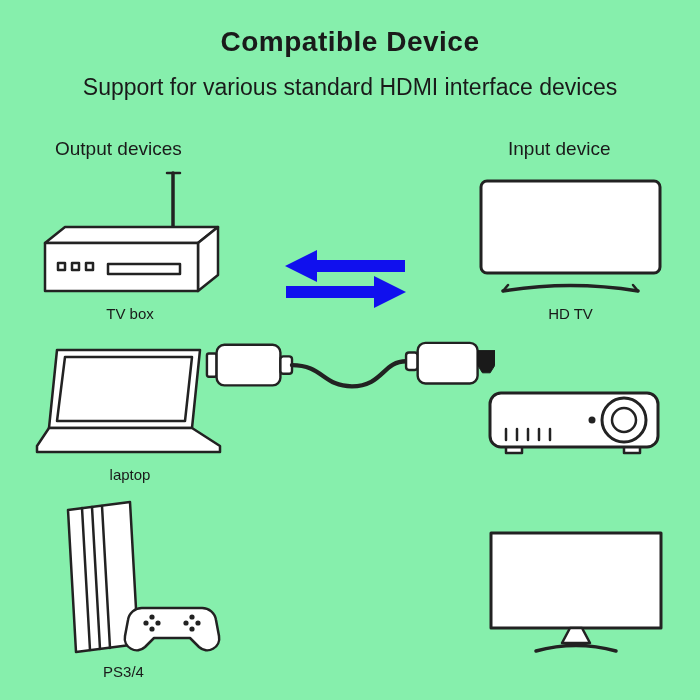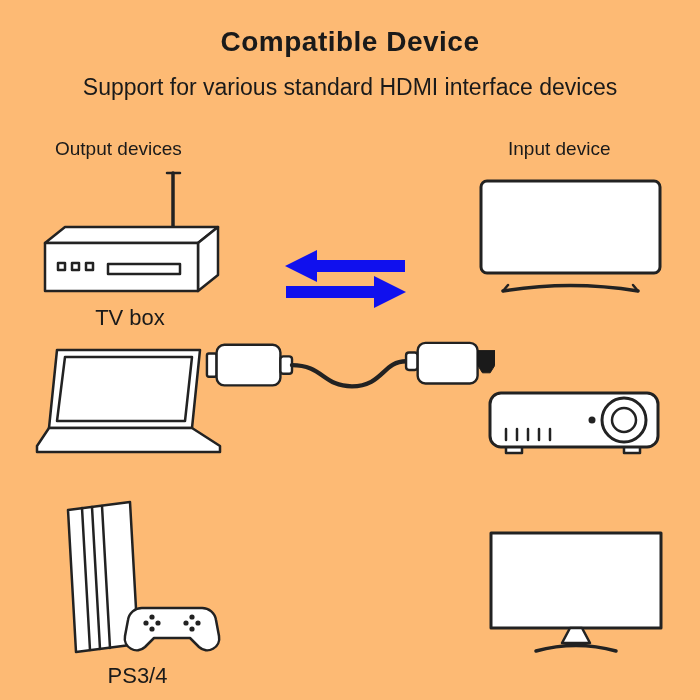--- a/index.html
+++ b/index.html
@@ -1,24 +1,24 @@
 <!DOCTYPE html>
 <html><head>
 <meta charset="utf-8">
 <style>
   html,body{margin:0;padding:0;background:#ffffff;}
   .canvas{
-    position:relative;width:700px;height:700px;background:#fdba74;
+    position:relative;width:700px;height:700px;background:#86efac;
     font-family:"Liberation Sans",sans-serif;color:#1a1a1a;overflow:hidden;
   }
   .abs{position:absolute;}
   .title{top:26px;left:0;width:700px;text-align:center;font-size:28px;font-weight:bold;letter-spacing:0.5px;}
   .subtitle{top:74px;left:0;width:700px;text-align:center;font-size:23px;font-weight:400;}
   .col-header{font-size:19px;font-weight:400;}
-  .dev-label{text-align:center;font-size:22px;font-weight:400;}
+  .dev-label{text-align:center;font-size:15px;font-weight:400;}
   .cable-label{text-align:center;font-size:19px;font-weight:400;letter-spacing:1px;}
   svg .ln{fill:none;stroke:#222222;stroke-width:2.5;stroke-linecap:round;stroke-linejoin:round;}
   svg .ln-th{fill:#ffffff;stroke:#222222;stroke-width:3;stroke-linejoin:round;}
   svg .fillw{fill:#ffffff;stroke:#222222;stroke-width:2.5;stroke-linejoin:round;}
   svg .dot{fill:#222222;stroke:none;}
 </style>
 </head>
 <body>
 
 <div class="canvas">
@@ -40,31 +40,33 @@
     <rect class="ln" x="68" y="99" width="72" height="10"></rect>
   </svg>
   <div class="abs dev-label" style="top:305px;left:40px;width:180px;">TV box</div>
 
   <svg class="abs" style="top:178px;left:478px;" width="185" height="122" viewBox="0 0 185 122">
     <rect class="ln-th" x="3" y="3" width="179" height="92" rx="6"></rect>
     <path class="ln" style="stroke-width:3.5" d="M 25,113 Q 92,102 160,113"></path>
     <line class="ln" x1="25" y1="113" x2="30" y2="107"></line>
     <line class="ln" x1="160" y1="113" x2="155" y2="107"></line>
   </svg>
+  <div class="abs dev-label" style="top:305px;left:478px;width:185px;">HD TV</div>
 
   <svg class="abs" style="top:248px;left:283px;" width="125" height="62" viewBox="0 0 125 62">
     <polygon points="34,2 34,12 122,12 122,24 34,24 34,34 2,18" fill="#1010ee"></polygon>
     <polygon points="91,28 91,38 3,38 3,50 91,50 91,60 123,44" fill="#1010ee"></polygon>
   </svg>
 
   <svg class="abs" style="top:348px;left:35px;" width="190" height="112" viewBox="0 0 190 112">
     <polygon class="fillw" points="22,2 165,2 157,80 14,80"></polygon>
     <polygon class="ln" points="30,9 157,9 150,73 22,73"></polygon>
     <polygon class="fillw" points="14,80 157,80 185,98 185,104 2,104 2,98"></polygon>
   </svg>
+  <div class="abs dev-label" style="top:466px;left:35px;width:190px;">laptop</div>
 
   <svg class="abs" style="top:340px;left:205px;" width="290" height="55" viewBox="0 0 300 55">
     <rect class="fillw" x="2" y="13" width="10" height="24" rx="2"></rect>
     <rect class="fillw" x="12" y="4" width="66" height="42" rx="8"></rect>
     <rect class="fillw" x="78" y="16" width="12" height="18" rx="3"></rect>
     <path class="ln" style="stroke-width:4.5" d="M 90,25 C 122,25 122,47 152,47 C 184,47 184,21 208,21"></path>
     <rect class="fillw" x="208" y="12" width="12" height="18" rx="3"></rect>
     <rect class="fillw" x="220" y="2" width="62" height="42" rx="8"></rect>
     <polygon points="282,10 300,10 300,25 295,33 287,33 282,25" fill="#1a1a1a" stroke="#1a1a1a"></polygon>
   </svg>
@@ -93,21 +95,21 @@
       <circle class="dot" cx="30" cy="19" r="2.6"></circle>
       <circle class="dot" cx="30" cy="31" r="2.6"></circle>
       <circle class="dot" cx="24" cy="25" r="2.6"></circle>
       <circle class="dot" cx="36" cy="25" r="2.6"></circle>
       <circle class="dot" cx="70" cy="19" r="2.6"></circle>
       <circle class="dot" cx="70" cy="31" r="2.6"></circle>
       <circle class="dot" cx="64" cy="25" r="2.6"></circle>
       <circle class="dot" cx="76" cy="25" r="2.6"></circle>
     </g>
   </svg>
-  <div class="abs dev-label" style="top:663px;left:50px;width:175px;">PS3/4</div>
+  <div class="abs dev-label" style="top:663px;left:36px;width:175px;">PS3/4</div>
 
   <svg class="abs" style="top:530px;left:488px;" width="178" height="128" viewBox="0 0 178 128">
     <rect class="ln-th" x="3" y="3" width="170" height="95"></rect>
     <polygon class="fillw" points="82,98 94,98 102,113 74,113"></polygon>
     <path class="ln" style="stroke-width:3.5" d="M 48,121 Q 88,110 128,121"></path>
   </svg>
 
 </div>
 
 </body></html>

